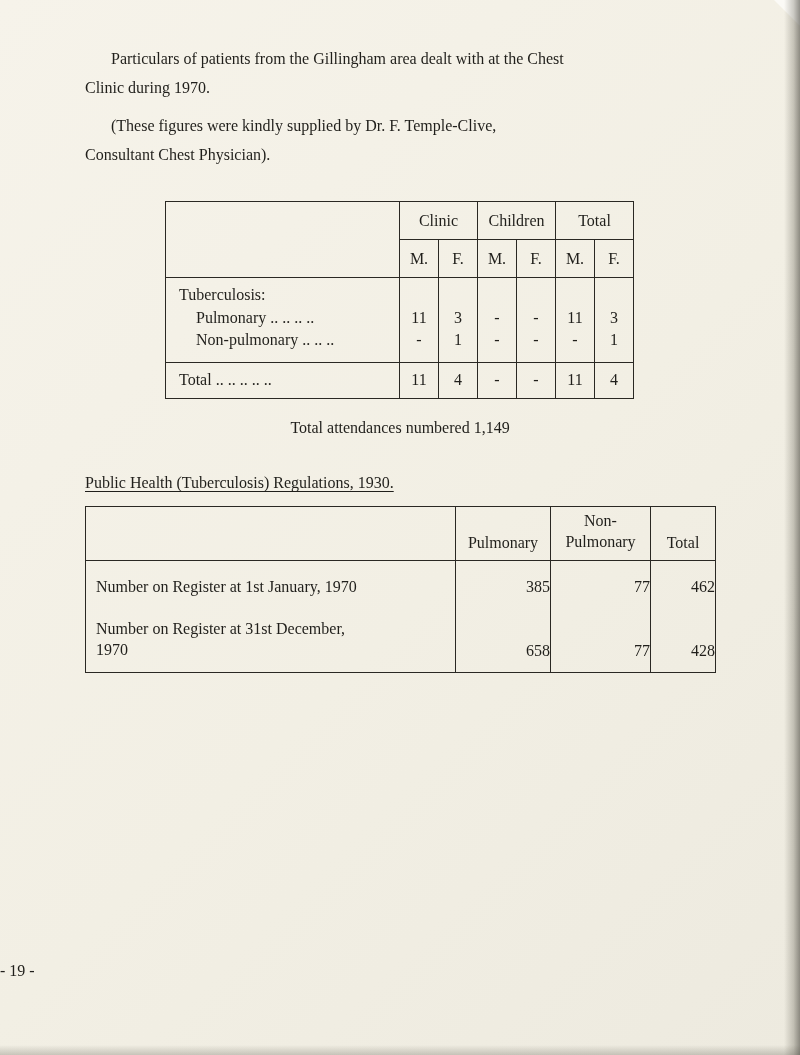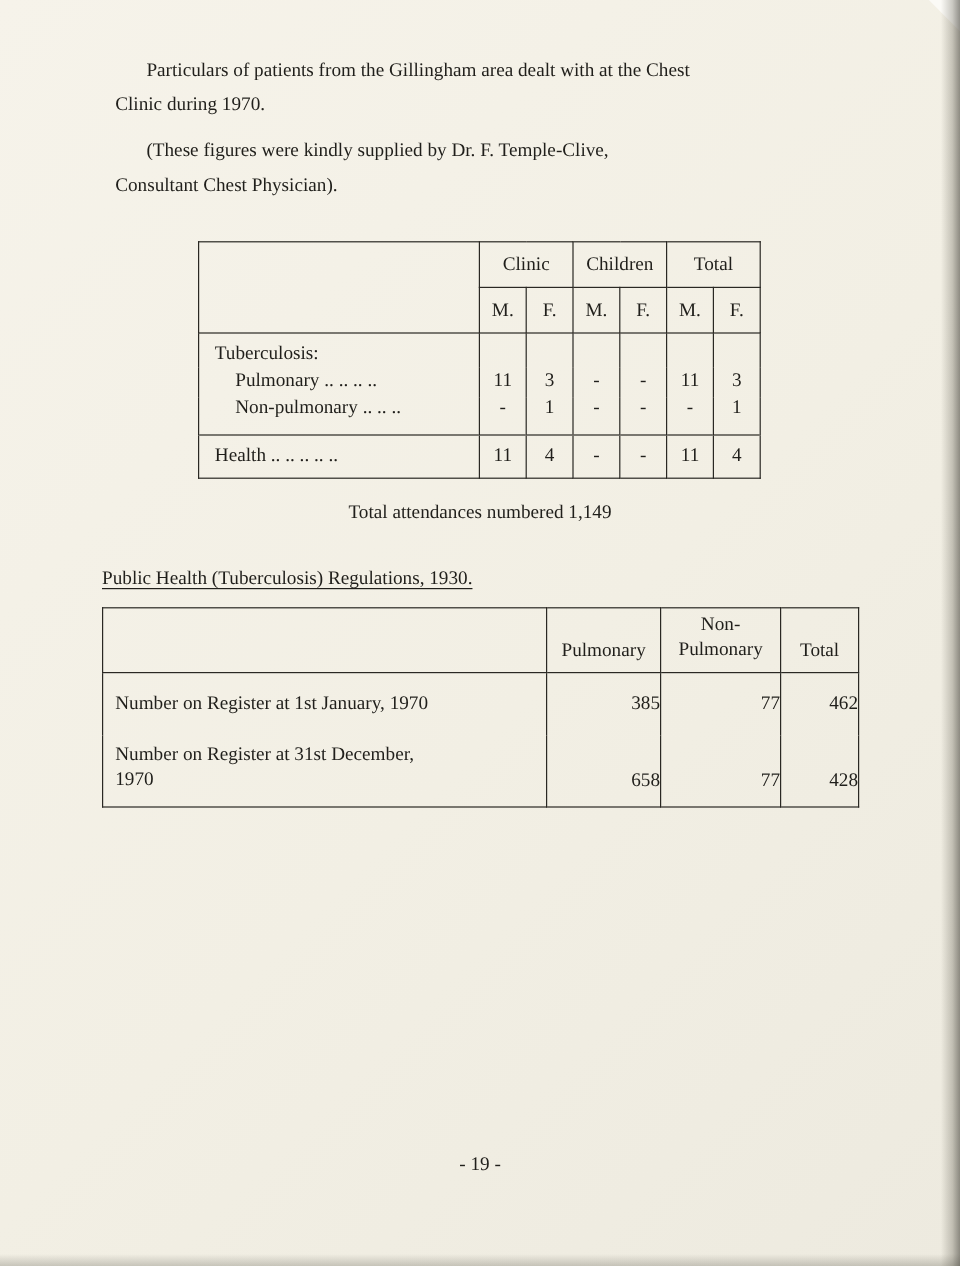--- a/index.html
+++ b/index.html
@@ -26,21 +26,21 @@
     pointer-events:none;
   }
   .scan-corner {
     position:absolute; top:0; right:0;
     width:0; height:0;
     border-top:26px solid rgba(255,255,255,0.65);
     border-left:26px solid transparent;
     pointer-events:none;
   }
   .para {
-    position:absolute; left:96px; width:632px;
+    position:absolute; left:85px; width:632px;
     font-size:16px; line-height:29px;
   }
   .para .pline { display:block; }
   .para .pline.ind { padding-left:26px; }
   .intro { top:44px; }
   .credit { top:111px; }
 
   
   table { border-collapse:collapse; }
   .t1 {
@@ -78,21 +78,21 @@
   .t2 td { border:1.5px solid #2a2823; }
   .t2 tr.head td { height:54px; text-align:center; vertical-align:bottom; padding-bottom:8px;margin-left:32px; }
   .t2 tr.r1 td { border-top:none; border-bottom:none; height:52px; vertical-align:middle; }
   .t2 tr.r2 td { border-top:none; height:60px; vertical-align:bottom; padding-bottom:12px; }
   .t2 .lbl { text-align:left; padding-left:10px; padding-right:6px; }
   .t2 .v { text-align:right; }
   .blk { display:block; line-height:21px; }
 
   .page-number {
     position:absolute; left:0; top:962px; width:800px;
-    text-align:center; font-size:16px;
+    font-size:16px;
   }
 </style>
 </head>
 <body>
 
 <div class="page">
 
   <p class="para intro">
     <span class="pline ind">Particulars of patients from the Gillingham area dealt with at the Chest</span>
     <span class="pline">Clinic during 1970.</span>
@@ -149,21 +149,21 @@
     <tr class="datarow last">
       <td class="stub ind2">Non-pulmonary .. .. ..</td>
       <td class="val">-</td>
       <td class="val">1</td>
       <td class="val">-</td>
       <td class="val">-</td>
       <td class="val">-</td>
       <td class="val">1</td>
     </tr>
     <tr class="totalrow">
-      <td class="stub">Health .. .. .. .. ..</td>
+      <td class="stub">Total .. .. .. .. ..</td>
       <td class="val">11</td>
       <td class="val">4</td>
       <td class="val">-</td>
       <td class="val">-</td>
       <td class="val">11</td>
       <td class="val">4</td>
     </tr>
   </tbody>
     </table>
 

